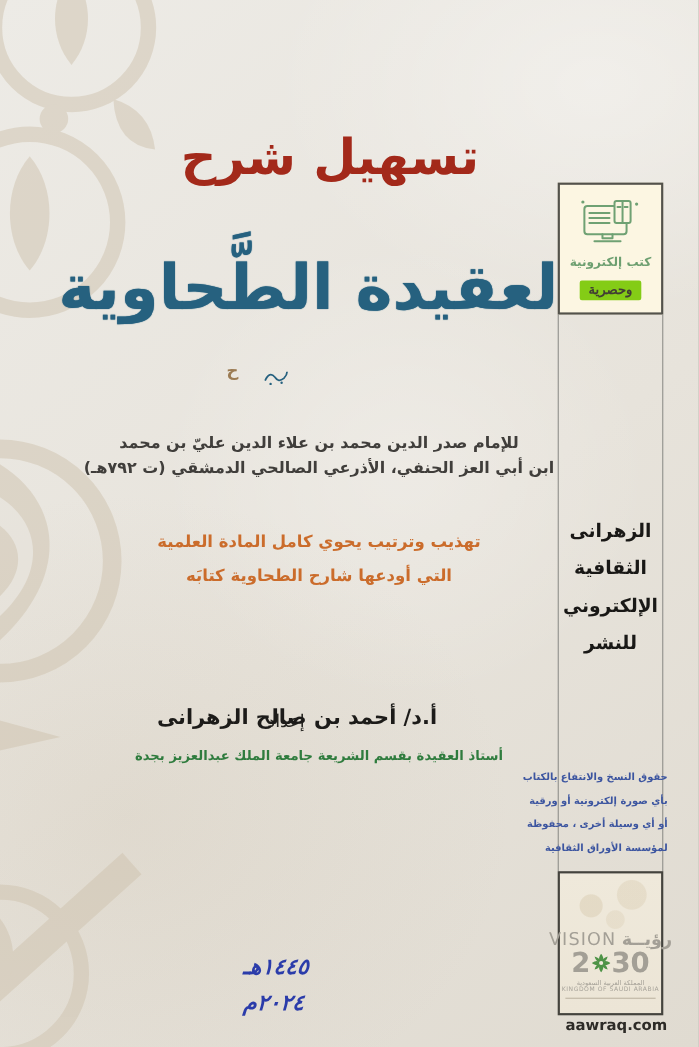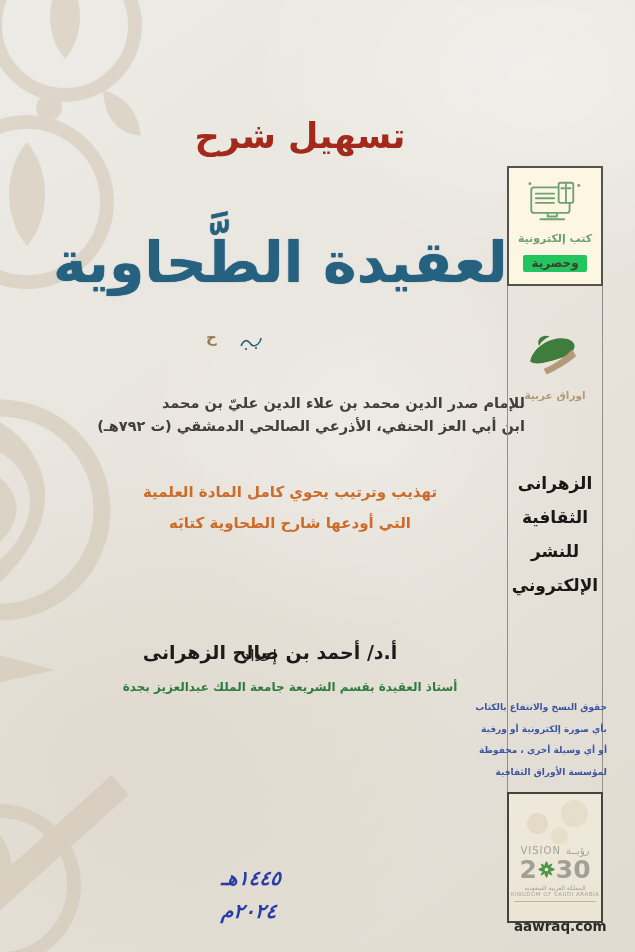--- a/index.html
+++ b/index.html
@@ -14,28 +14,28 @@
       radial-gradient(420px 300px at 85% 8%, rgba(255,255,255,.35), transparent 70%),
       radial-gradient(500px 420px at 18% 78%, rgba(188,172,146,.16), transparent 70%),
       radial-gradient(320px 300px at 58% 45%, rgba(255,255,255,.25), transparent 70%);
   }
   .orn{position:absolute;opacity:.5;}
   .orn-a{left:-55px;top:-70px;}
   .orn-b{left:-95px;top:360px;}
   .orn-c{left:-70px;top:765px;}
 
   .top-title{position:absolute;left:95px;top:116px;width:410px;text-align:center;
-    font-size:35px;font-weight:bold;color:#a3291a;}
+    font-size:45px;font-weight:bold;color:#a3291a;}
   .main-title{position:absolute;left:25px;top:230px;width:530px;text-align:center;
     font-size:57px;font-weight:bold;color:#26617f;line-height:1.15;
     text-shadow:0 0 1px #26617f;}
   .title-mark{position:absolute;left:206px;top:328px;font-size:15px;font-weight:bold;color:#9b7b53;}
   .title-seal{position:absolute;left:238px;top:336px;width:26px;height:16px;}
 
-  .author{position:absolute;left:55px;top:392px;width:470px;
+  .author{position:absolute;left:55px;top:392px;width:470px;text-align:center;
     font-size:14.5px;font-weight:bold;color:#403e3b;line-height:23px;}
   .subtitle{position:absolute;left:55px;top:477px;width:470px;text-align:center;
     font-size:15px;font-weight:bold;color:#cb6c2b;line-height:31px;}
 
   .prep-label{position:absolute;left:60px;top:646px;width:400px;text-align:center;
     font-size:16px;color:#262521;}
   .prep-name{position:absolute;left:60px;top:641px;width:420px;text-align:center;
     font-size:19px;font-weight:bold;color:#1c1b19;}
   .prep-role{position:absolute;left:55px;top:680px;width:470px;text-align:center;
     font-size:12px;font-weight:bold;color:#2f7c3e;}
@@ -43,21 +43,21 @@
   .date{position:absolute;left:150px;top:862px;width:200px;text-align:center;
     font-size:20px;font-weight:bold;font-style:italic;color:#2b3caa;line-height:33px;
     transform:skewX(-4deg);}
 
   
   .badge-box{position:absolute;left:507px;top:166px;width:96px;height:120px;
     background:#fcf6e2;border:2px solid #53524b;box-sizing:border-box;
     display:flex;flex-direction:column;align-items:center;justify-content:center;gap:10px;}
   .badge-icon{width:56px;height:42px;}
   .badge-l1{font-size:11px;font-weight:bold;color:#6d9f70;white-space:nowrap;}
-  .badge-l2{font-size:12px;font-weight:bold;color:#413d34;background:#22c55e;padding:1px 8px 2px;border-radius:2px;}
+  .badge-l2{font-size:12px;font-weight:bold;color:#413d34;background:#84cc16;padding:1px 8px 2px;border-radius:2px;font-family:Liberation Serif, serif;}
 
   .rule{position:absolute;top:286px;height:506px;width:1px;background:#908f8a;}
   .rule-l{left:507px;}
   .rule-r{left:602px;}
 
   .pubLogo{position:absolute;left:508px;top:330px;width:94px;text-align:center;}
   .pubLogo svg{width:68px;height:54px;}
   .pubLogo-text{font-size:10.5px;font-weight:bold;color:#b49a76;margin-top:1px;}
 
   .org{position:absolute;left:505px;top:466px;width:100px;text-align:center;
@@ -69,22 +69,22 @@
   .bottom-box{position:absolute;left:507px;top:792px;width:96px;height:131px;
     border:2px solid #44433d;box-sizing:border-box;
     background:linear-gradient(#efe9db,#ece5d6);
     display:flex;flex-direction:column;align-items:center;}
   .bottom-box::before{content:"";position:absolute;left:2px;right:2px;top:2px;height:50px;
     background:
       radial-gradient(circle at 30% 55%, rgba(190,168,126,.22) 10px, transparent 11px),
       radial-gradient(circle at 72% 35%, rgba(190,168,126,.18) 13px, transparent 14px),
       radial-gradient(circle at 55% 80%, rgba(190,168,126,.15) 8px, transparent 9px);}
   .v-row{margin-top:52px;display:flex;gap:5px;align-items:baseline;
-    font-size:10px;color:#a39f96;letter-spacing:1px;line-height:1;}
-  .v-ar{font-weight:normal;letter-spacing:0;}
+    font-size:16px;color:#a39f96;letter-spacing:1px;line-height:1;}
+  .v-ar{font-weight:bold;letter-spacing:0;}
   .v-year{display:flex;align-items:center;font-size:25px;font-weight:bold;color:#a39f96;line-height:1;margin-top:1px;}
   .v-emblem{width:17px;height:17px;margin:0 1px;}
   .v-country-ar{font-size:6px;color:#a39f96;margin-top:2px;line-height:1.2;}
   .v-country-en{font-size:5.5px;color:#a8a49b;letter-spacing:.5px;line-height:1.2;}
   .website{margin-top:3px;padding-top:16px;border-top:1px solid #bdb5a3;width:82px;
     text-align:center;font-size:13.5px;font-weight:bold;color:#2d2b27;}
 </style>
 </head>
 <body>
 
@@ -164,34 +164,26 @@
       <circle cx="2.5" cy="4" r="1.6" fill="#6fa173"></circle>
       <circle cx="56" cy="6" r="1.6" fill="#6fa173"></circle>
     </svg>
     <div class="badge-l1" dir="rtl">كتب إلكترونية</div>
     <div class="badge-l2" dir="rtl">وحصرية</div>
   </div>
 
   <div class="rule rule-l"></div>
   <div class="rule rule-r"></div>
 
-  <div class="pubLogo">
-    <svg viewBox="0 0 90 64">
-      <path d="M12 38 C18 12 52 2 66 10 C76 16 70 28 54 33 C38 38 20 44 12 38 Z" fill="#3e7d3c"></path>
-      <path d="M24 17 C19 7 31 1 38 5 C31 8 27 12 24 17 Z" fill="#3e7d3c"></path>
-      <path d="M30 48 Q52 38 68 22 L73 31 Q55 46 34 55 Z" fill="#b49a76"></path>
-    </svg>
-    <div class="pubLogo-text" dir="rtl">اوراق عربية</div>
-  </div>
 
   <div class="org" dir="rtl">
     <div>الزهرانى</div>
     <div>الثقافية</div>
+    <div>الإلكتروني</div>
     <div>للنشر</div>
-    <div>الإلكتروني</div>
   </div>
 
   <div class="copyright" dir="rtl">
     <div>حقوق النسخ والانتفاع بالكتاب</div>
     <div>بأي صورة إلكترونية أو ورقية</div>
     <div>أو أي وسيلة أخرى ، محفوظة</div>
     <div>لمؤسسة الأوراق الثقافية</div>
   </div>
 
   <div class="bottom-box">

